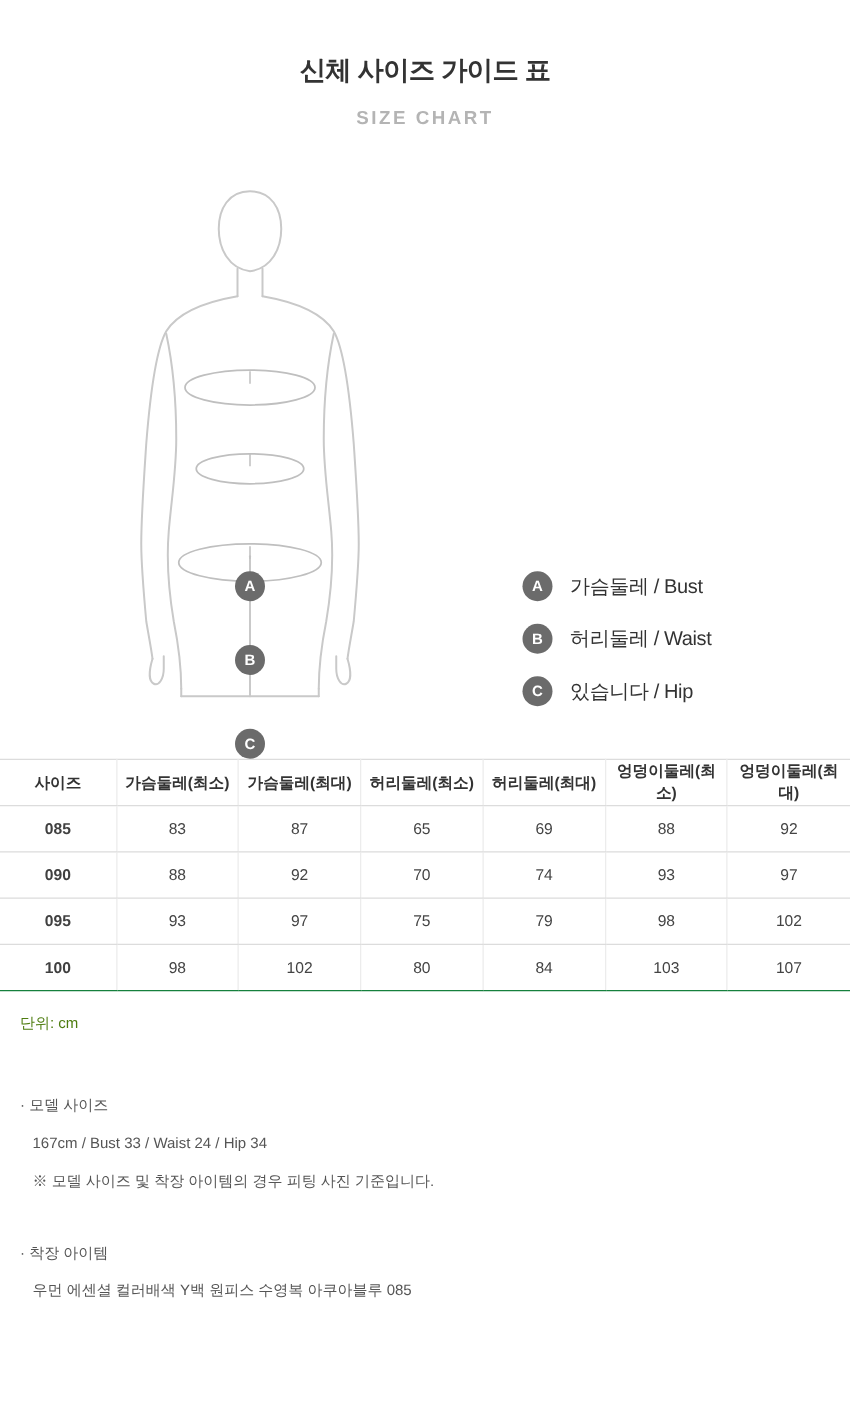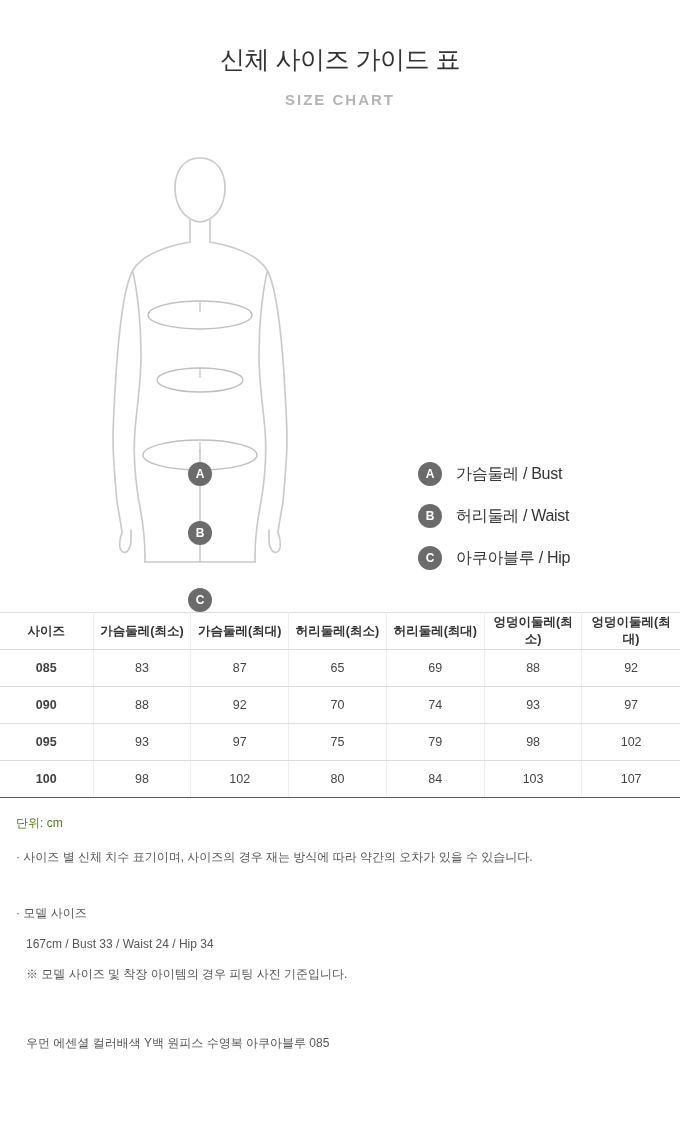--- a/index.html
+++ b/index.html
@@ -21,22 +21,22 @@
     position: relative;
     background: #ffffff;
   }
 
   
   .header {
     text-align: center;
     padding-top: 44px;
   }
   .title-ko {
-    font-size: 25px;
-    font-weight: normal;
+    font-size: 21px;
+    font-weight: bold;
     color: #333333;
     letter-spacing: -0.5px;
     line-height: 1.2;
   }
   .title-en {
     font-size: 15px;
     font-weight: bold;
     color: #b4b4b4;
     letter-spacing: 2px;
     margin-top: 17px;
@@ -237,21 +237,21 @@
       <div class="legend-row">
         <span class="legend-badge">A</span>
         <span class="legend-label">가슴둘레 / Bust</span>
       </div>
       <div class="legend-row">
         <span class="legend-badge">B</span>
         <span class="legend-label">허리둘레 / Waist</span>
       </div>
       <div class="legend-row">
         <span class="legend-badge">C</span>
-        <span class="legend-label">아쿠아블루 / Hip</span>
+        <span class="legend-label">있습니다 / Hip</span>
       </div>
     </div>
   </div>
 
   <div class="table-wrap">
     <table class="size-table">
       <colgroup>
         <col class="c0">
           <col class="cx">
           <col class="cx">
@@ -307,22 +307,22 @@
           <td>84</td>
           <td>103</td>
           <td>107</td>
         </tr>
       </tbody>
     </table>
   </div>
 
   <div class="notes">
     <div class="note-unit">단위: cm</div>
-    <div class="note-line">· 사이즈 별 신체 치수 표기이며, 사이즈의 경우 재는 방식에 따라 약간의 오차가 있을 수 있습니다.</div>
     <div class="note-gap"></div>
     <div class="note-line">· 모델 사이즈</div>
     <div class="note-line note-indent">167cm / Bust 33 / Waist 24 / Hip 34</div>
     <div class="note-line note-indent2">※ 모델 사이즈 및 착장 아이템의 경우 피팅 사진 기준입니다.</div>
     <div class="note-gap"></div>
+    <div class="note-line">· 착장 아이템</div>
     <div class="note-line note-indent">우먼 에센셜 컬러배색 Y백 원피스 수영복 아쿠아블루 085</div>
   </div>
 
 </div>
 
 </body></html>

